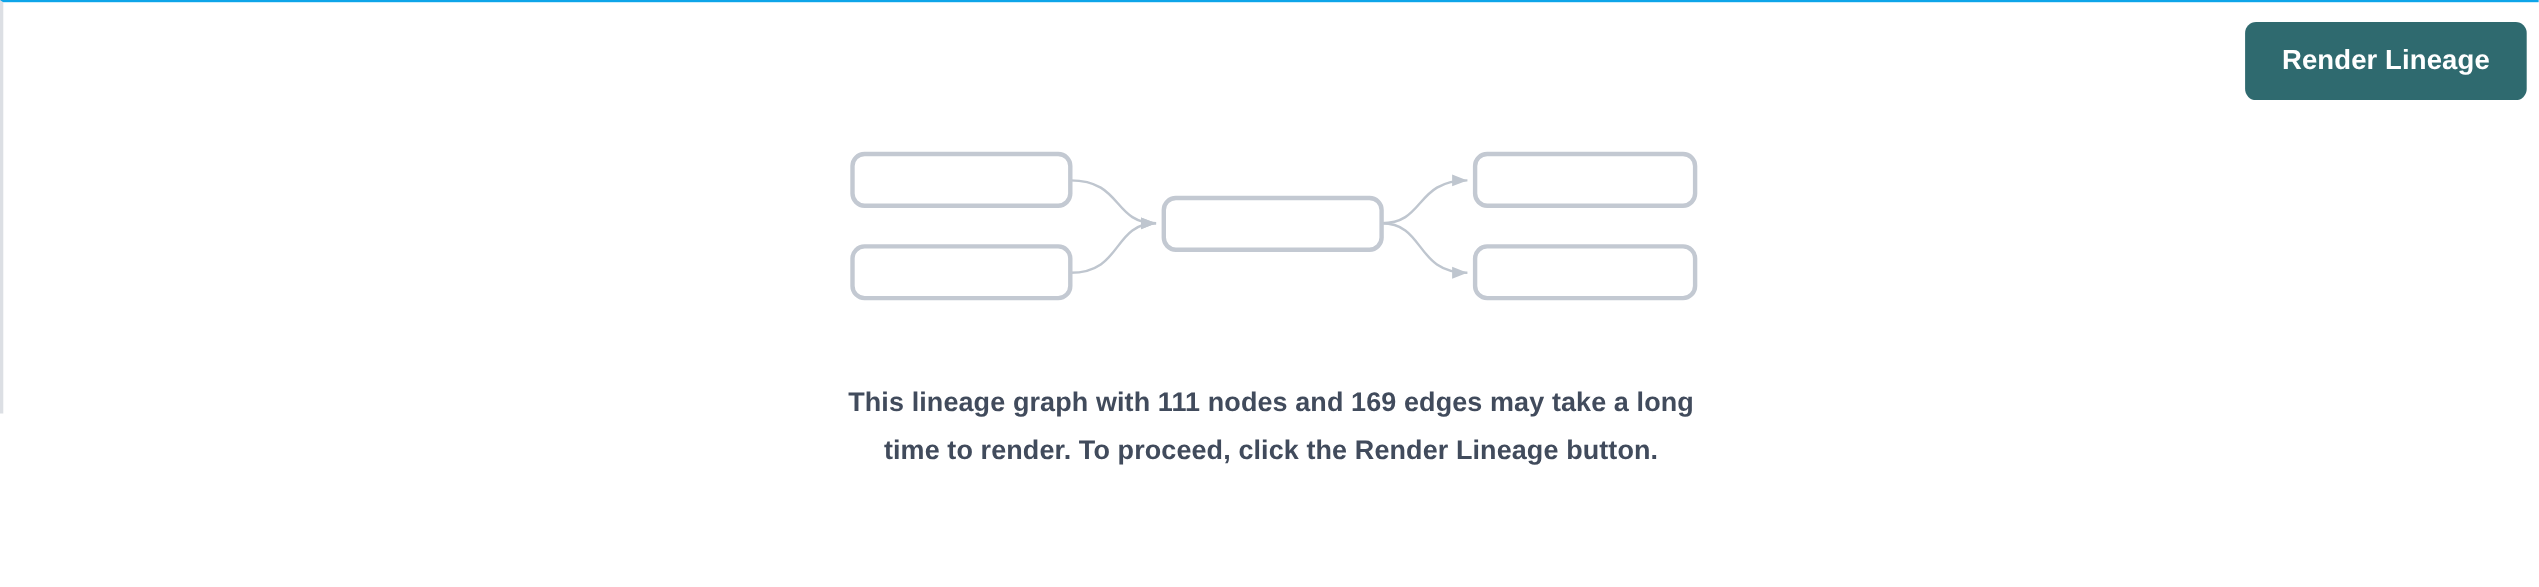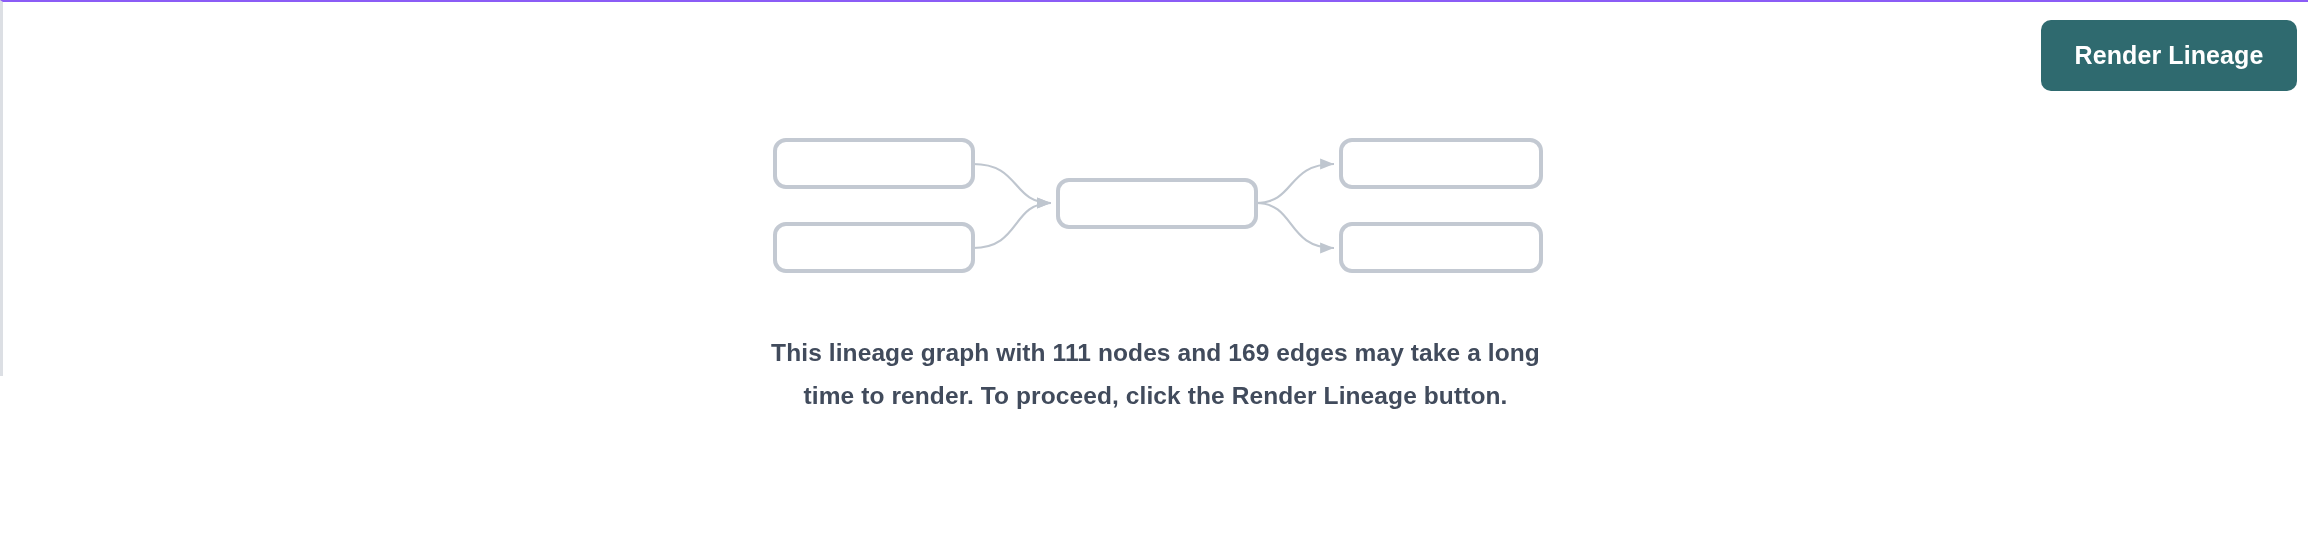--- a/index.html
+++ b/index.html
@@ -11,21 +11,21 @@
     overflow: hidden;
     background: #ffffff;
     font-family: "Liberation Sans", sans-serif;
   }
 
   .lineage-panel {
     position: relative;
     width: 2308px;
     height: 376px;
     background: #ffffff;
-    border-top: 2px solid #8b5cf6;
+    border-top: 2px solid #0ea5e9;
     border-left: 3px solid #dcdfe4;
   }
 
   
   .render-lineage-button {
     position: absolute;
     left: 2038px;
     top: 18px;
     width: 256px;
     height: 71px;
@@ -53,21 +53,21 @@
     width: 2308px;
     height: 300px;
     pointer-events: none;
   }
 
   
   .lineage-message {
     position: absolute;
     left: 50%;
     transform: translateX(-50%);
-    top: 329px;
+    top: 343px;
     width: 790px;
     text-align: center;
     color: #414b5c;
     font-family: "Liberation Sans", sans-serif;
     font-size: 24.5px;
     font-weight: bold;
     line-height: 43px;
     letter-spacing: 0.1px;
   }
 </style>

